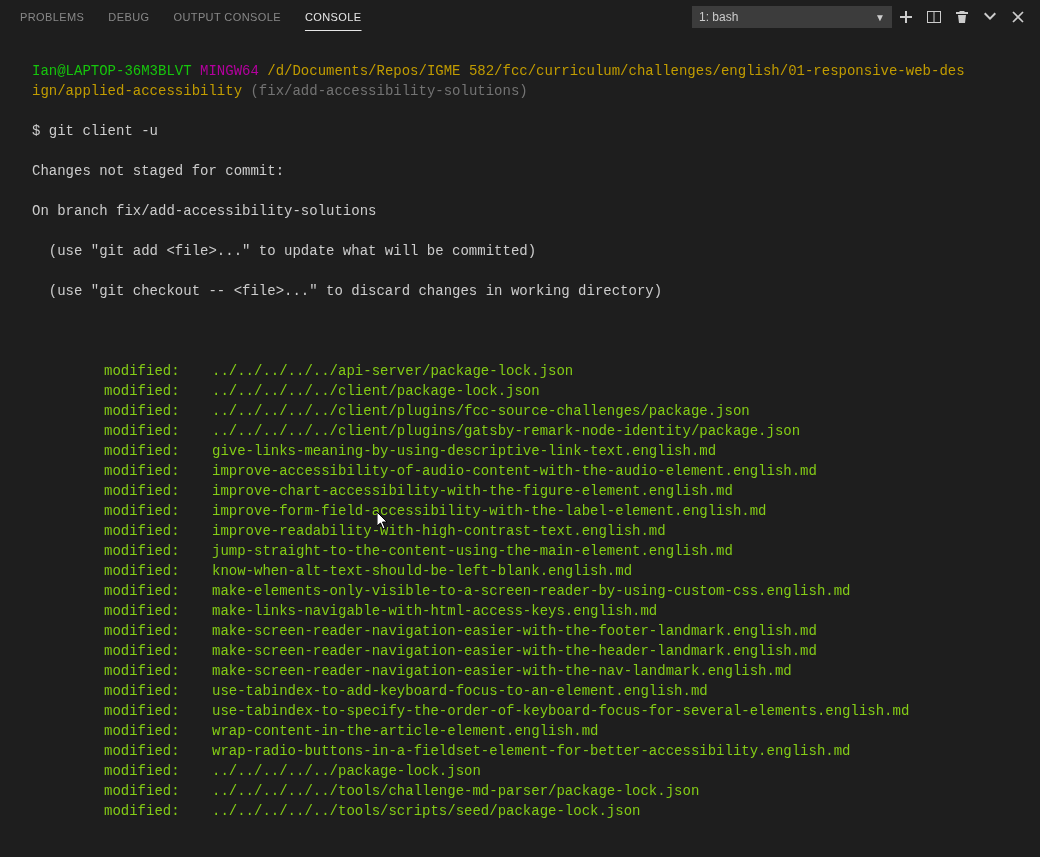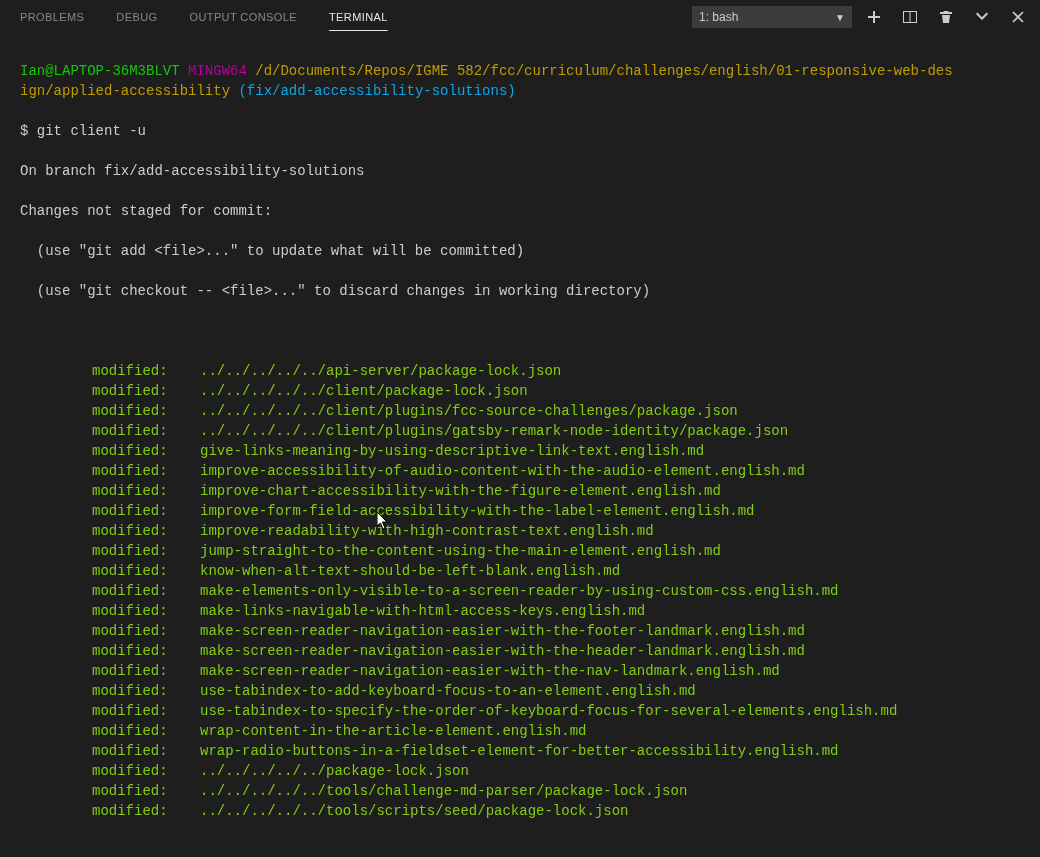--- a/index.html
+++ b/index.html
@@ -15,21 +15,21 @@
     flex-direction: column;
   }
   .tabbar {
     display: flex;
     align-items: center;
     height: 35px;
     background: #1e1e1e;
     border-bottom: 1px solid #1e1e1e;
     font-family: "Segoe UI", sans-serif;
     font-size: 11px;
-    gap: 8px;
+    gap: 0;
     padding: 0 8px;
   }
   .tabbar .tab {
     color: #888888;
     padding: 0 12px;
     cursor: pointer;
     letter-spacing: 0.4px;
   }
   .tabbar .tab.active {
     color: #e7e7e7;
@@ -38,71 +38,71 @@
     text-decoration-thickness: 1px;
   }
   .tabbar .spacer { flex: 1; }
   .term-select {
     background: #3c3c3c;
     border: 1px solid #3c3c3c;
     color: #cccccc;
     font-family: "Segoe UI", sans-serif;
     font-size: 12px;
     height: 22px;
-    width: 160px;
+    width: 200px;
     display: flex;
     align-items: center;
     padding: 0 6px;
     justify-content: space-between;
     cursor: pointer;
   }
   .term-select .chev { font-size: 10px; color: #cccccc; }
   .iconbtn {
     width: 28px;
     height: 28px;
     display: flex;
     align-items: center;
     justify-content: center;
     color: #cccccc;
     cursor: pointer;
     font-size: 16px;
   }
   .iconbtn svg { width: 16px; height: 16px; fill: #cccccc; }
   .terminal {
     flex: 1;
-    padding: 6px 20px;
+    padding: 6px 32px;
     line-height: 20px;
     white-space: pre;
     overflow: hidden;
     position: relative;
   }
   .c-green { color: #16c60c; }
   .c-purple { color: #b4009e; }
   .c-yellow { color: #c19c00; }
-  .c-cyan { color: #0ea5e9; text-align: center; }
+  .c-cyan { color: #737373; text-align: center; }
   .c-white { color: #cccccc; }
   .modrow { color: #84cc16; padding-left: 72px; }
   .modlabel { display: inline-block; width: 108px; }
   .cursor-arrow {
     position: absolute;
     left: 377px;
     top: 477px;
     width: 12px;
     height: 18px;
     pointer-events: none;
   }
 </style>
 </head>
 <body>
 
 <div class="tabbar">
   <div class="tab">PROBLEMS</div>
   <div class="tab">DEBUG</div>
   <div class="tab">OUTPUT CONSOLE</div>
-  <div class="tab active">TERMINAL</div>
+  <div class="tab active">CONSOLE</div>
   <div class="spacer"></div>
   <div class="term-select">
     <span>1: bash</span>
     <span class="chev">▼</span>
   </div>
   <div class="iconbtn">
     <svg viewBox="0 0 16 16">
         <path d="M7 2h2v5h5v2H9v5H7V9H2V7h5V2z"></path>
       </svg>
   </div>
@@ -124,22 +124,22 @@
   <div class="iconbtn">
     <svg viewBox="0 0 16 16">
         <path d="M3 3l10 10M13 3L3 13" stroke="#cccccc" stroke-width="1.7" fill="none"></path>
       </svg>
   </div>
 </div>
 
 <div class="terminal">
 <div><span class="c-green">Ian@LAPTOP-36M3BLVT</span> <span class="c-purple">MINGW64</span> <span class="c-yellow">/d/Documents/Repos/IGME 582/fcc/curriculum/challenges/english/01-responsive-web-des</span><br><span class="c-yellow">ign/applied-accessibility</span> <span class="c-cyan">(fix/add-accessibility-solutions)</span></div>
 <div class="c-white">$ git client -u</div>
+<div class="c-white">Changes not staged for commit:</div>
 <div class="c-white">On branch fix/add-accessibility-solutions</div>
-<div class="c-white">Changes not staged for commit:</div>
 <div class="c-white">  (use "git add &lt;file&gt;..." to update what will be committed)</div>
 <div class="c-white">  (use "git checkout -- &lt;file&gt;..." to discard changes in working directory)</div>
 <div>&nbsp;</div>
 <div id="modified-list"><div class="modrow"><span class="modlabel">modified:</span><span>../../../../../api-server/package-lock.json</span></div><div class="modrow"><span class="modlabel">modified:</span><span>../../../../../client/package-lock.json</span></div><div class="modrow"><span class="modlabel">modified:</span><span>../../../../../client/plugins/fcc-source-challenges/package.json</span></div><div class="modrow"><span class="modlabel">modified:</span><span>../../../../../client/plugins/gatsby-remark-node-identity/package.json</span></div><div class="modrow"><span class="modlabel">modified:</span><span>give-links-meaning-by-using-descriptive-link-text.english.md</span></div><div class="modrow"><span class="modlabel">modified:</span><span>improve-accessibility-of-audio-content-with-the-audio-element.english.md</span></div><div class="modrow"><span class="modlabel">modified:</span><span>improve-chart-accessibility-with-the-figure-element.english.md</span></div><div class="modrow"><span class="modlabel">modified:</span><span>improve-form-field-accessibility-with-the-label-element.english.md</span></div><div class="modrow"><span class="modlabel">modified:</span><span>improve-readability-with-high-contrast-text.english.md</span></div><div class="modrow"><span class="modlabel">modified:</span><span>jump-straight-to-the-content-using-the-main-element.english.md</span></div><div class="modrow"><span class="modlabel">modified:</span><span>know-when-alt-text-should-be-left-blank.english.md</span></div><div class="modrow"><span class="modlabel">modified:</span><span>make-elements-only-visible-to-a-screen-reader-by-using-custom-css.english.md</span></div><div class="modrow"><span class="modlabel">modified:</span><span>make-links-navigable-with-html-access-keys.english.md</span></div><div class="modrow"><span class="modlabel">modified:</span><span>make-screen-reader-navigation-easier-with-the-footer-landmark.english.md</span></div><div class="modrow"><span class="modlabel">modified:</span><span>make-screen-reader-navigation-easier-with-the-header-landmark.english.md</span></div><div class="modrow"><span class="modlabel">modified:</span><span>make-screen-reader-navigation-easier-with-the-nav-landmark.english.md</span></div><div class="modrow"><span class="modlabel">modified:</span><span>use-tabindex-to-add-keyboard-focus-to-an-element.english.md</span></div><div class="modrow"><span class="modlabel">modified:</span><span>use-tabindex-to-specify-the-order-of-keyboard-focus-for-several-elements.english.md</span></div><div class="modrow"><span class="modlabel">modified:</span><span>wrap-content-in-the-article-element.english.md</span></div><div class="modrow"><span class="modlabel">modified:</span><span>wrap-radio-buttons-in-a-fieldset-element-for-better-accessibility.english.md</span></div><div class="modrow"><span class="modlabel">modified:</span><span>../../../../../package-lock.json</span></div><div class="modrow"><span class="modlabel">modified:</span><span>../../../../../tools/challenge-md-parser/package-lock.json</span></div><div class="modrow"><span class="modlabel">modified:</span><span>../../../../../tools/scripts/seed/package-lock.json</span></div></div>
 <div>&nbsp;</div>
 
 
 
 
 

